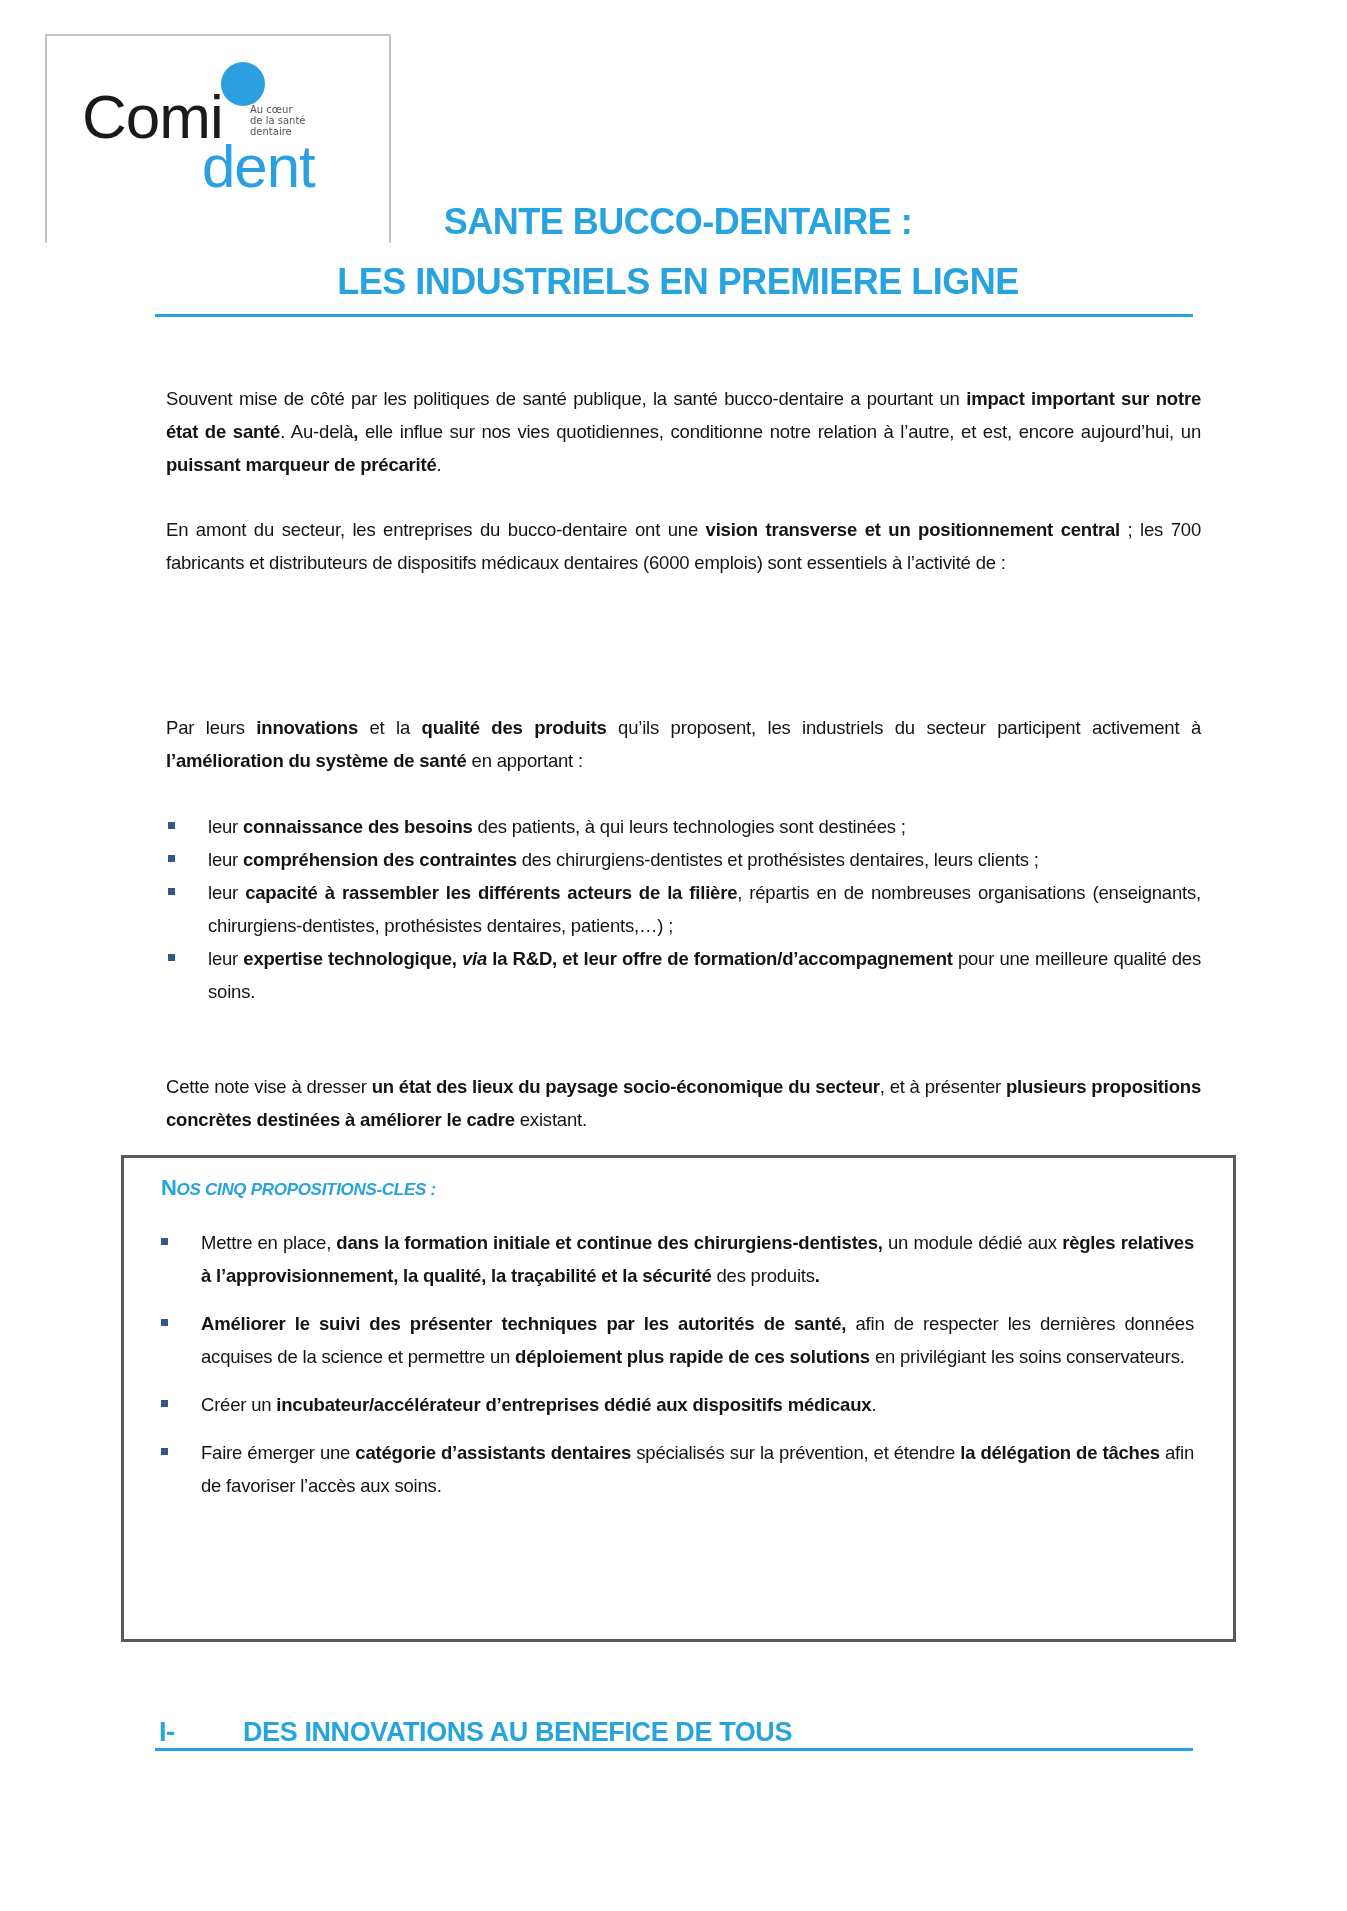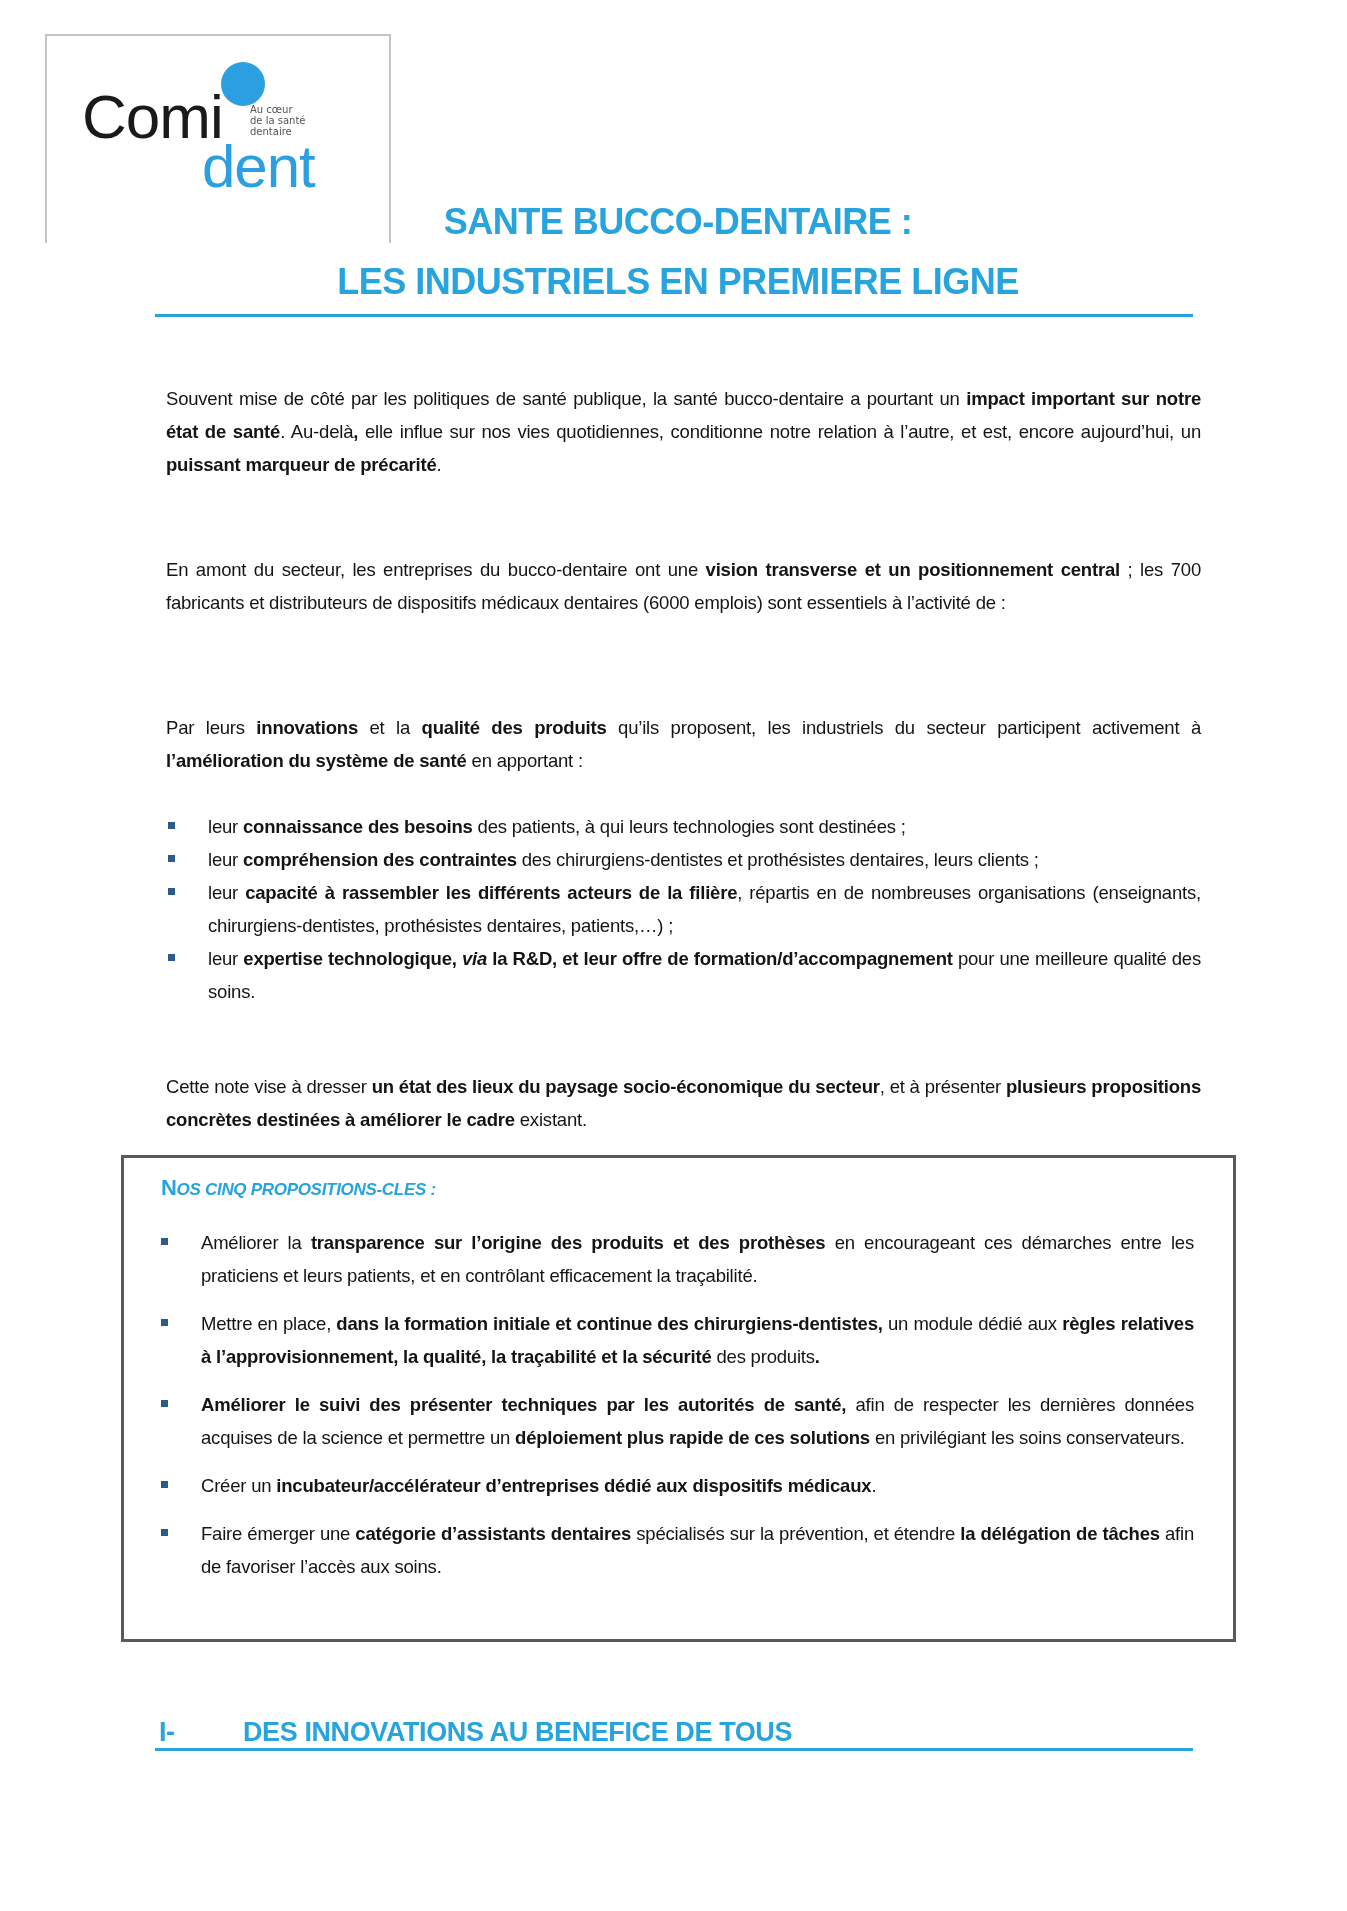--- a/index.html
+++ b/index.html
@@ -24,21 +24,21 @@
   #title-rule { left: 155px; top: 314px; width: 1038px; }
 
   
   .para { left: 166px; width: 1035px; font-size: 18.5px; line-height: 33px; text-align: justify; letter-spacing: -0.2px; }
   .para b { font-weight: bold; }
   .blist { margin: 0; padding: 0; list-style: none; }
   .blist li { position: relative; padding-left: 42px; text-align: justify; }
   .bullet { position: absolute; left: 2px; top: 12px; width: 7px; height: 7px; background: #2e5a88; }
 
   #p1 { top: 382px; }
-  #p2 { top: 513px; margin-top: 40px; }
+  #p2 { top: 513px; }
   #p3 { top: 711px; }
   #list2 { top: 810px; }
   #p4 { top: 1070px; }
 
   
   #prop-box { left: 121px; top: 1155px; width: 1115px; height: 487px; border: 3px solid #5a5a5a; box-sizing: border-box; }
   #prop-heading { left: 161px; top: 1175px; color: #27a3dd; font-weight: bold; font-size: 22px; letter-spacing: -0.3px; }
   #prop-heading .sc { font-size: 17px; font-style: italic; }
   #prop-list { left: 159px; top: 1226px; width: 1035px; font-size: 18.5px; line-height: 33px; letter-spacing: -0.2px; }
   #prop-list li { margin-bottom: 15px; }
@@ -83,21 +83,20 @@
       <li><span class="bullet"></span><span>leur </span><b>expertise technologique, </b><b style="font-style: italic;">via</b><b> la R&amp;D, et leur offre de formation/d’accompagnement</b><span> pour une meilleure qualité des soins.</span></li>
     </ul>
 </div>
 
 <div id="p4" class="abs para"><span>Cette note vise à dresser </span><b>un état des lieux du paysage socio-économique du secteur</b><span>, et à présenter </span><b>plusieurs propositions concrètes destinées à améliorer le cadre</b><span> existant.</span></div>
 
 <div id="prop-box" class="abs"></div>
 <div id="prop-heading" class="abs"><span>N</span><span class="sc">OS CINQ PROPOSITIONS-CLES :</span></div>
 <div id="prop-list" class="abs">
   <ul class="blist">
-      <li><span class="bullet"></span><span>Améliorer la </span><b>transparence sur l’origine des produits et des prothèses</b><span> en encourageant ces démarches entre les praticiens et leurs patients, et en contrôlant efficacement la traçabilité.</span></li>
       <li><span class="bullet"></span><span>Mettre en place, </span><b>dans la formation initiale et continue des chirurgiens-dentistes,</b><span> un module dédié aux </span><b>règles relatives à l’approvisionnement, la qualité, la traçabilité et la sécurité</b><span> des produits</span><b>.</b></li>
       <li><span class="bullet"></span><b>Améliorer le suivi des présenter techniques par les autorités de santé,</b><span> afin de respecter les dernières données acquises de la science et permettre un </span><b>déploiement plus rapide de ces solutions</b><span> en privilégiant les soins conservateurs.</span></li>
       <li><span class="bullet"></span><span>Créer un </span><b>incubateur/accélérateur d’entreprises dédié aux dispositifs médicaux</b><span>.</span></li>
       <li><span class="bullet"></span><span>Faire émerger une </span><b>catégorie d’assistants dentaires</b><span> spécialisés sur la prévention, et étendre </span><b>la délégation de tâches</b><span> afin de favoriser l’accès aux soins.</span></li>
     </ul>
 </div>
 
 <div id="section-num" class="abs section">I-</div>
 <div id="section-title" class="abs section">DES INNOVATIONS AU BENEFICE DE TOUS</div>
 <div id="section-rule" class="abs rule"></div>

